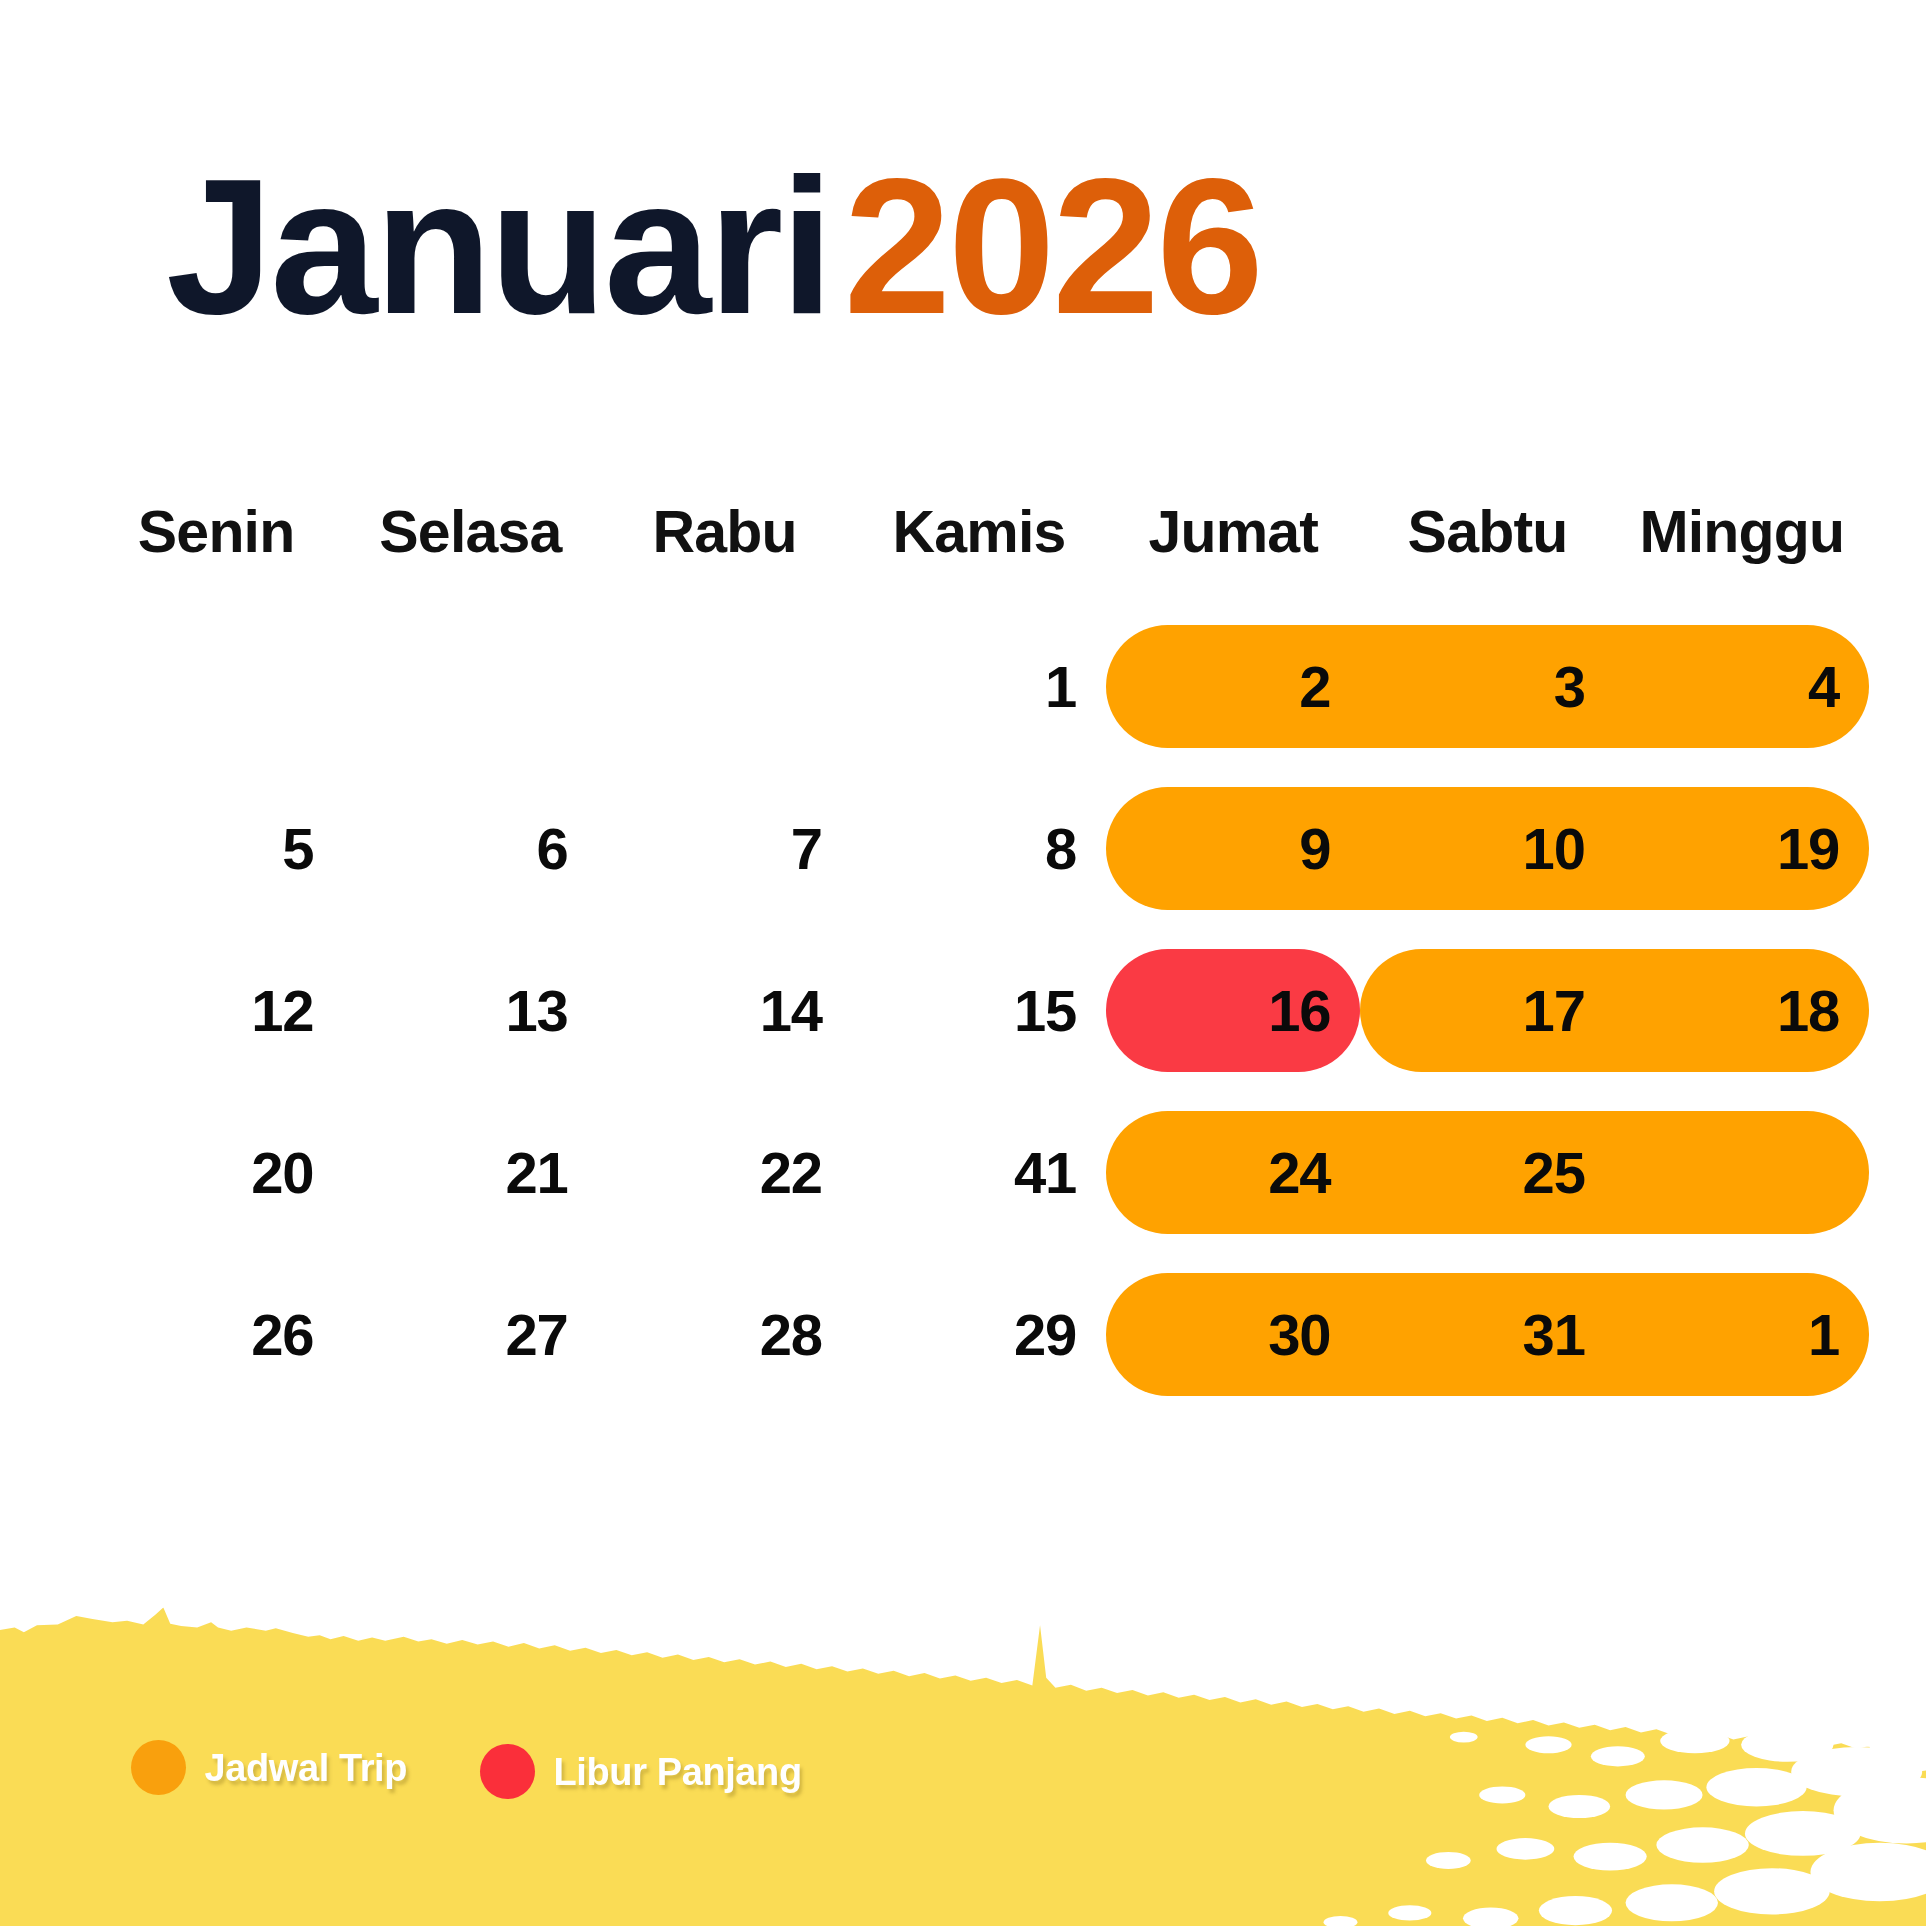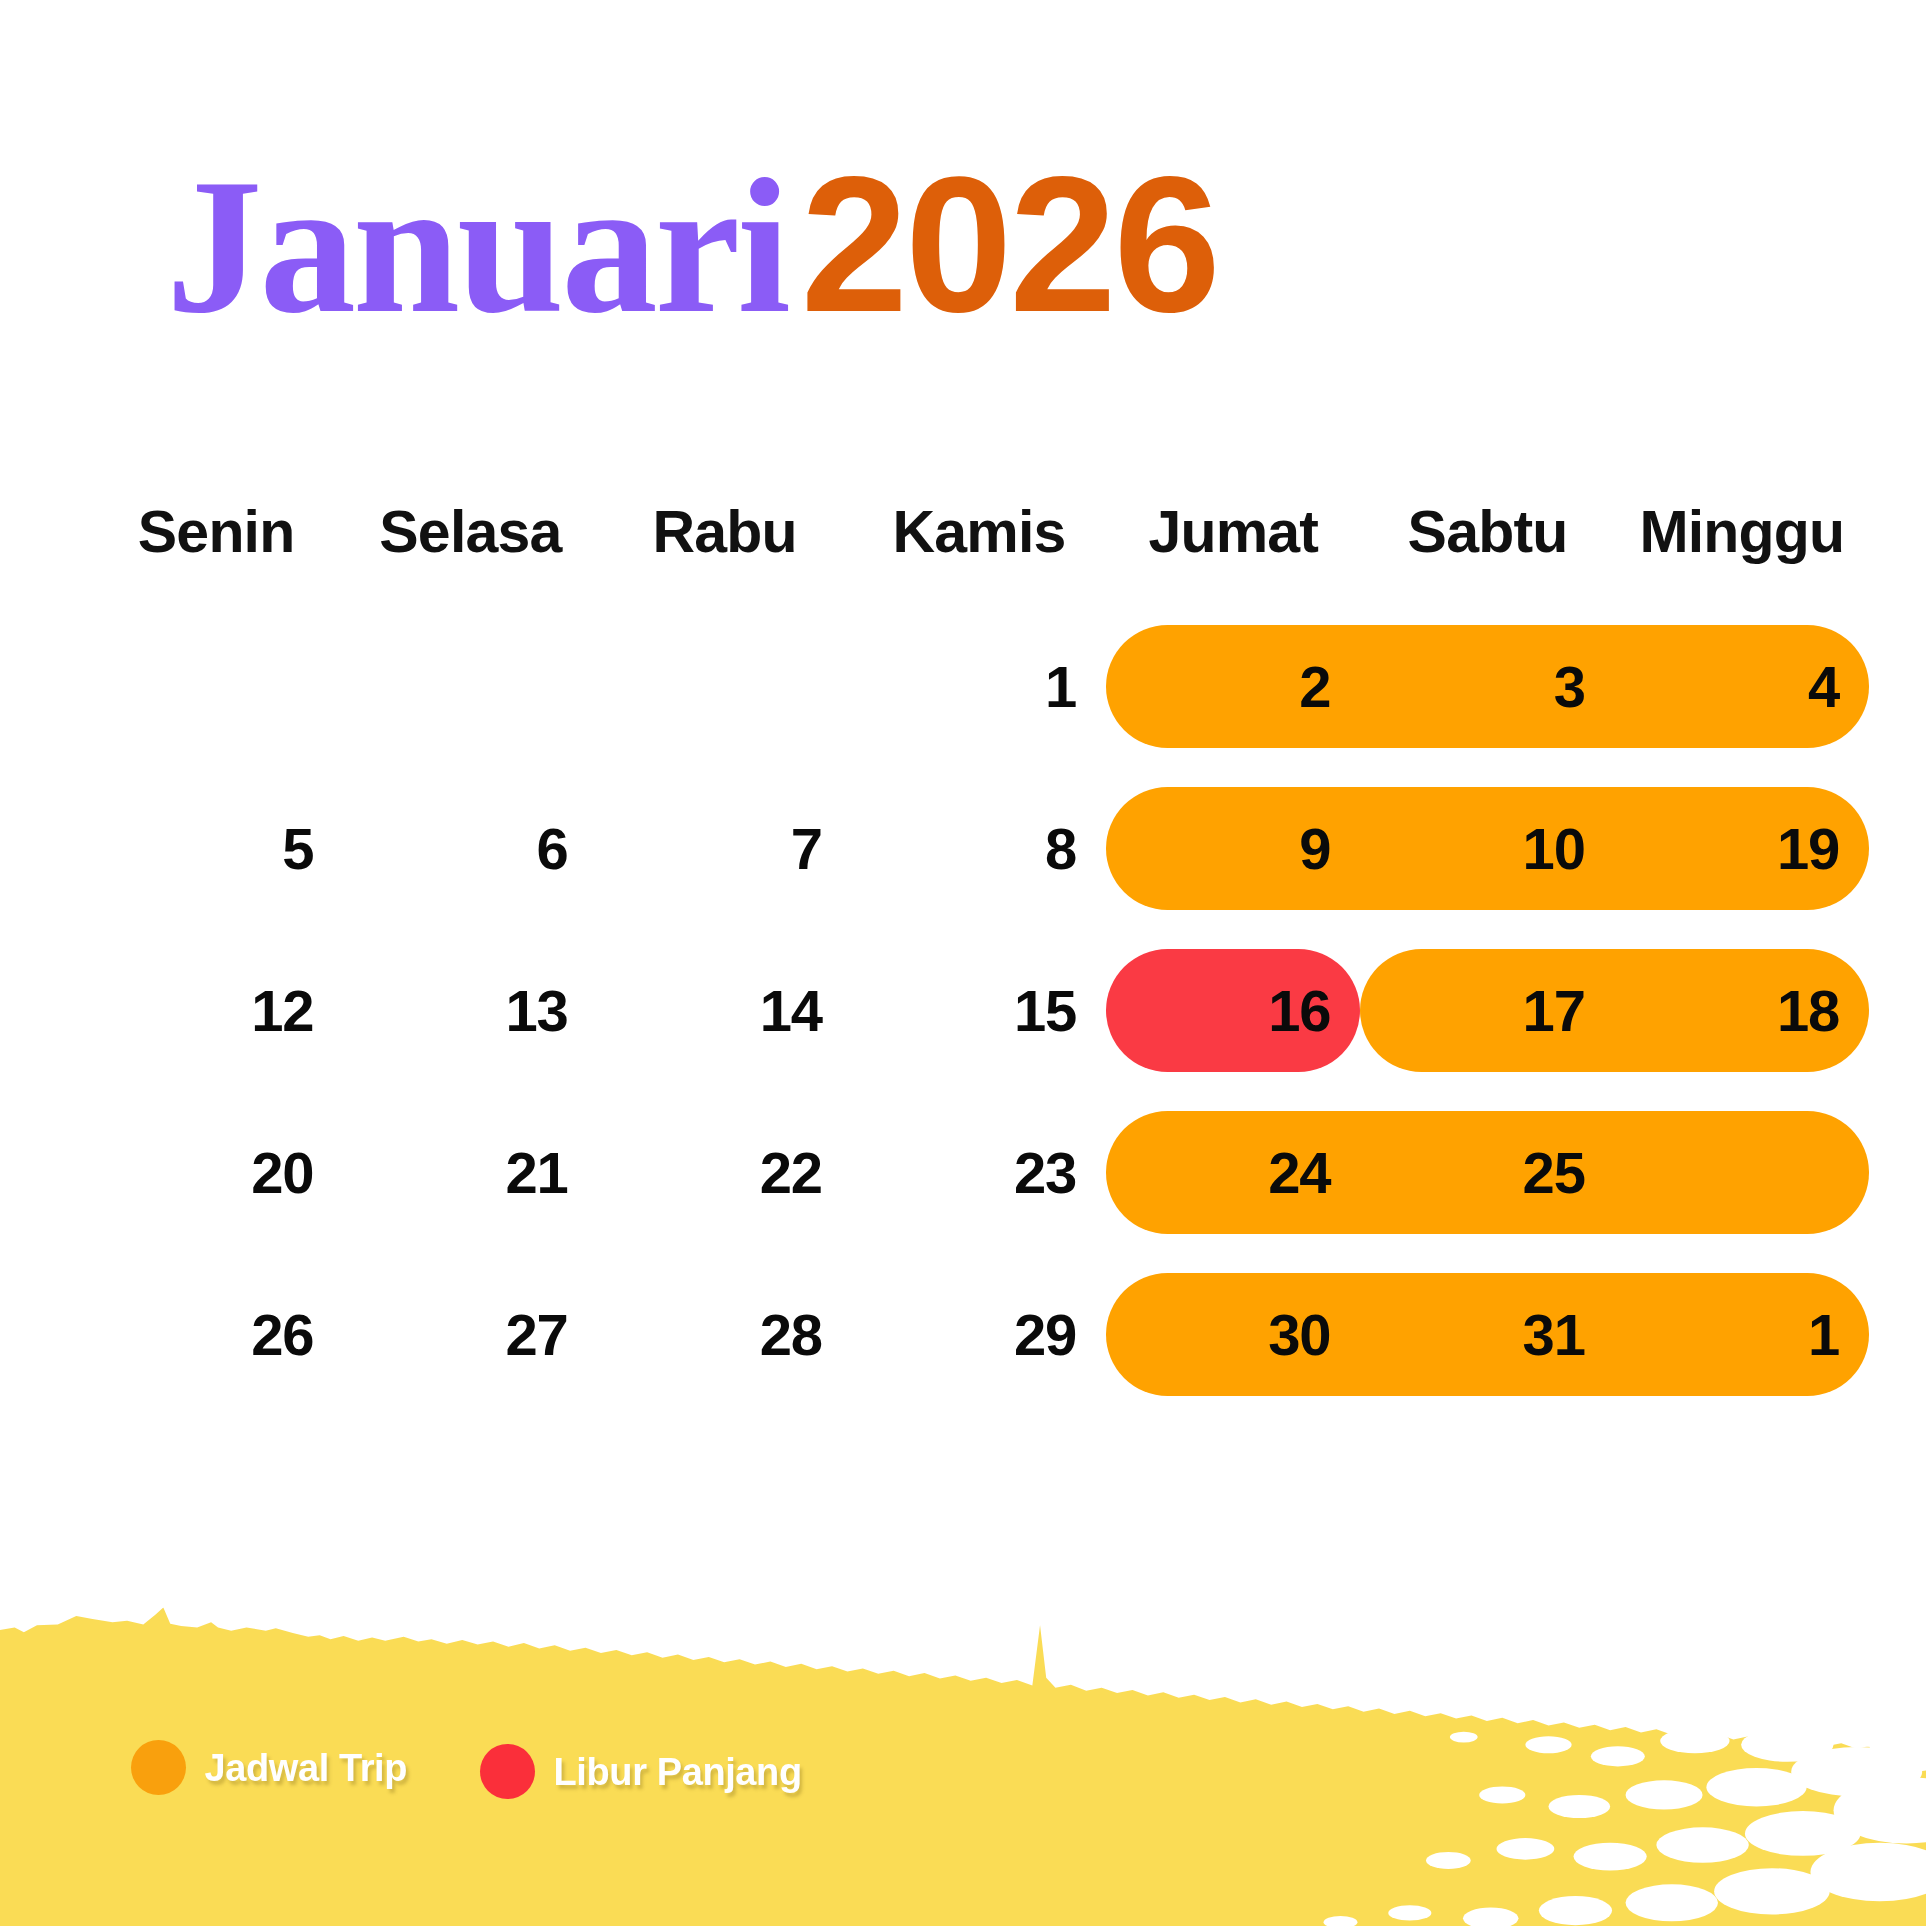--- a/index.html
+++ b/index.html
@@ -129,21 +129,21 @@
     text-align:center;
   }
 </style>
 </head>
 <body>
 
 <div id="root">
 
   <div class="title-wrap">
     <div class="title">
-      <span class="m" style="color: #8b5cf6; font-family: Liberation Serif, serif;">Januari</span><span class="y" style="color: rgb(221, 95, 9);">2026</span>
+      <span class="m" style="color: #0f172a;">Januari</span><span class="y" style="color: rgb(221, 95, 9);">2026</span>
     </div>
   </div>
 
   <div class="cal">
     <div class="hdr" id="weekday-header">
         <div class="dw">Senin</div>
         <div class="dw">Selasa</div>
         <div class="dw">Rabu</div>
         <div class="dw">Kamis</div>
         <div class="dw">Jumat</div>
@@ -187,21 +187,21 @@
             <div class="cell">17</div>
             <div class="cell">18</div>
           </div>
         </div>
         <div class="week">
           <div class="pill orange" style="left: 57.1429%; width: 42.8571%; background: rgb(255, 162, 0);"></div>
           <div class="cells">
             <div class="cell">20</div>
             <div class="cell">21</div>
             <div class="cell">22</div>
-            <div class="cell">23</div>
+            <div class="cell">41</div>
             <div class="cell">24</div>
             <div class="cell">25</div>
           </div>
         </div>
         <div class="week">
           <div class="pill orange" style="left: 57.1429%; width: 42.8571%; background: rgb(255, 162, 0);"></div>
           <div class="cells">
             <div class="cell">26</div>
             <div class="cell">27</div>
             <div class="cell">28</div>

